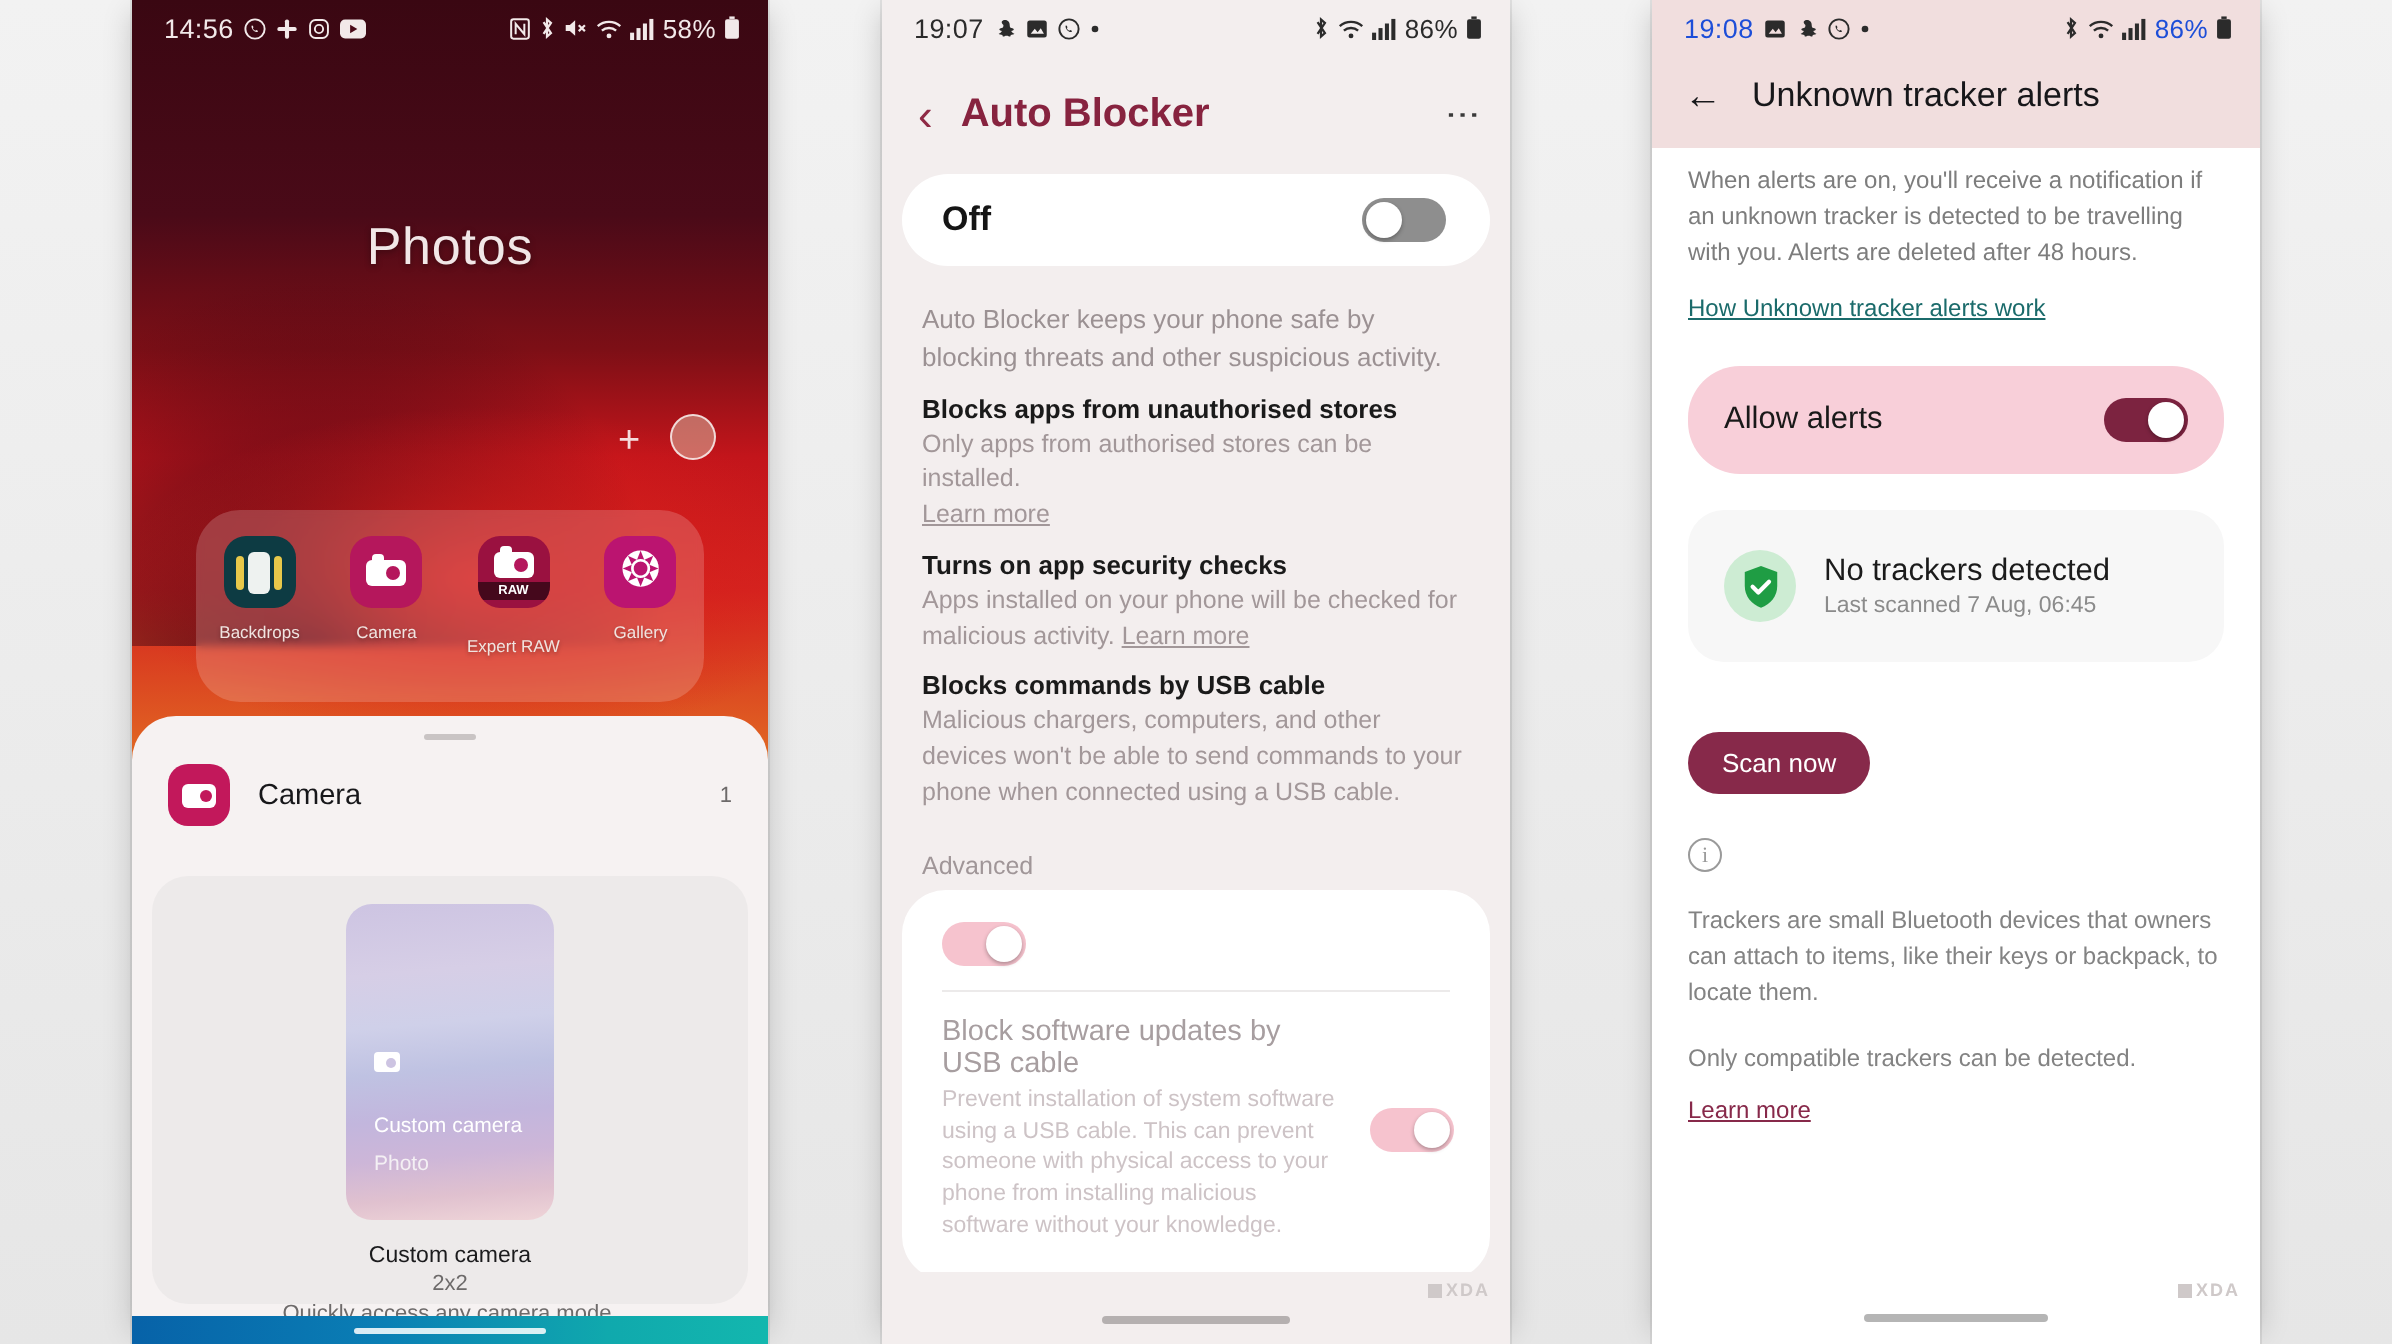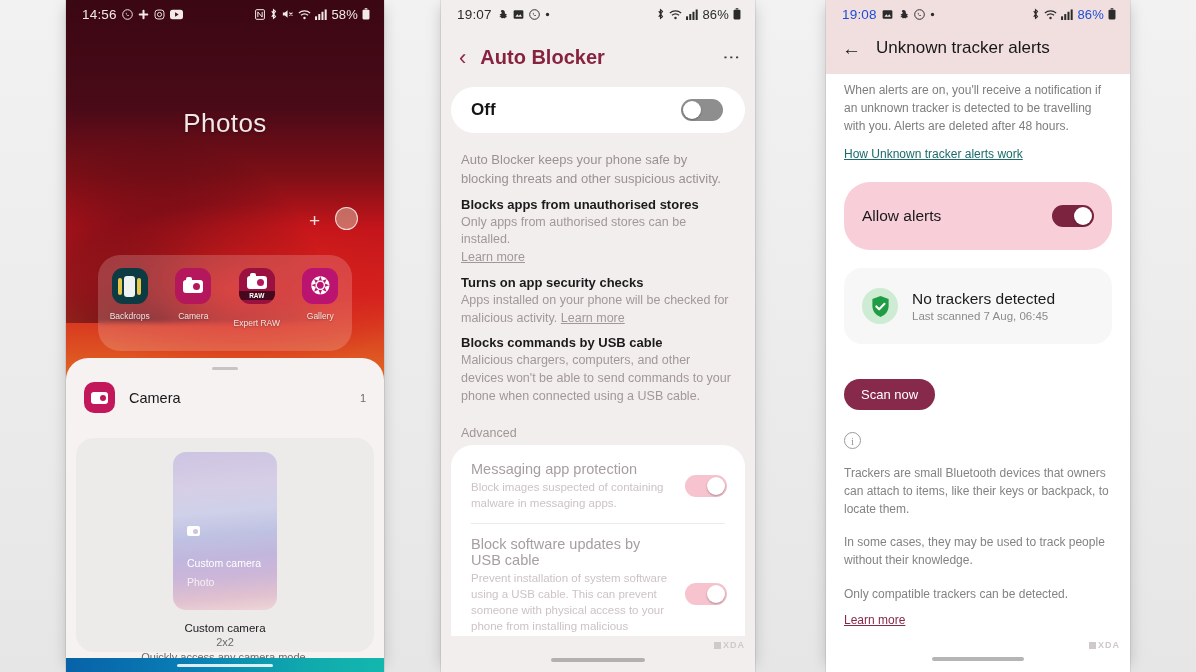--- a/index.html
+++ b/index.html
@@ -153,21 +153,21 @@
   
   #phone3 { left:826px; width:304px; background:#ffffff; }
   .p3-head { background:#f1dede; }
   .p3-appbar { display:flex; align-items:center; padding:10px 16px 16px 16px; }
   .p3-back { font-size:19px; color:#17171a; margin-right:15px; line-height:1; }
   .p3-title { font-size:17px; color:#17171a; }
   .p3-body { padding:0 18px; background:#fff; }
   .p3-lead { padding-top:7px; font-size:12px; line-height:1.5; color:#7d7d7d; }
   .p3-worklink { display:inline-block; margin-top:12px; font-size:12px; color:#1b6b6b; text-decoration:underline; }
   .p3-allow {
-    margin:20px 0 0 0; background:#f8cfd9; border-radius:26px; height:68px;
+    margin:20px 0 0 0; background:#f8cfd9; border-radius:26px; height:54px;
     display:flex; align-items:center; justify-content:space-between; padding:0 18px 0 18px;text-align:right;
   }
   .p3-allow .lbl { font-size:15.5px; color:#191919; }
   .p3-status {
     margin-top:18px; background:#f7f7f7; border-radius:18px; height:76px;
     display:flex; align-items:center; padding:0 18px;
   }
   .p3-shield { width:36px; height:36px; border-radius:50%; background:#cdecd3; display:flex; align-items:center; justify-content:center; flex:none; }
   .p3-sttext { margin-left:14px; }
   .p3-sttext h3 { font-size:15.5px; font-weight:400; color:#1b1b1b; }
@@ -420,24 +420,20 @@
         <div class="p2-feat">
           <h3>Blocks commands by USB cable</h3>
           <p>Malicious chargers, computers, and other devices won't be able to send commands to your phone when connected using a USB cable.</p>
         </div>
       </div>
 
       <div class="p2-adv">Advanced</div>
 
       <div class="p2-advcard">
         <div class="p2-advrow">
-          <div class="p2-advtext">
-            <h4>Messaging app protection</h4>
-            <p>Block images suspected of containing malware in messaging apps.</p>
-          </div>
           <span class="switch pinkoff">
               <span class="knob"></span>
             </span>
         </div>
         <div class="p2-divider"></div>
         <div class="p2-advrow">
           <div class="p2-advtext">
             <h4>Block software updates by USB cable</h4>
             <p>Prevent installation of system software using a USB cable. This can prevent someone with physical access to your phone from installing malicious software without your knowledge.</p>
           </div>
@@ -547,21 +543,20 @@
           </div>
         </div>
 
         <div class="p3-manual">
           <button class="p3-scan">Scan now</button>
         </div>
 
         <div class="p3-info">i</div>
 
         <p class="p3-para">Trackers are small Bluetooth devices that owners can attach to items, like their keys or backpack, to locate them.</p>
-        <p class="p3-para">In some cases, they may be used to track people without their knowledge.</p>
         <p class="p3-para">Only compatible trackers can be detected.</p>
         <a class="p3-learn" href="#">Learn more</a>
       </div>
 
       <div class="p3-navbar"></div>
       <div class="xda">
         <span class="sq"></span>
           <span>XDA</span>
       </div>
     </div>

